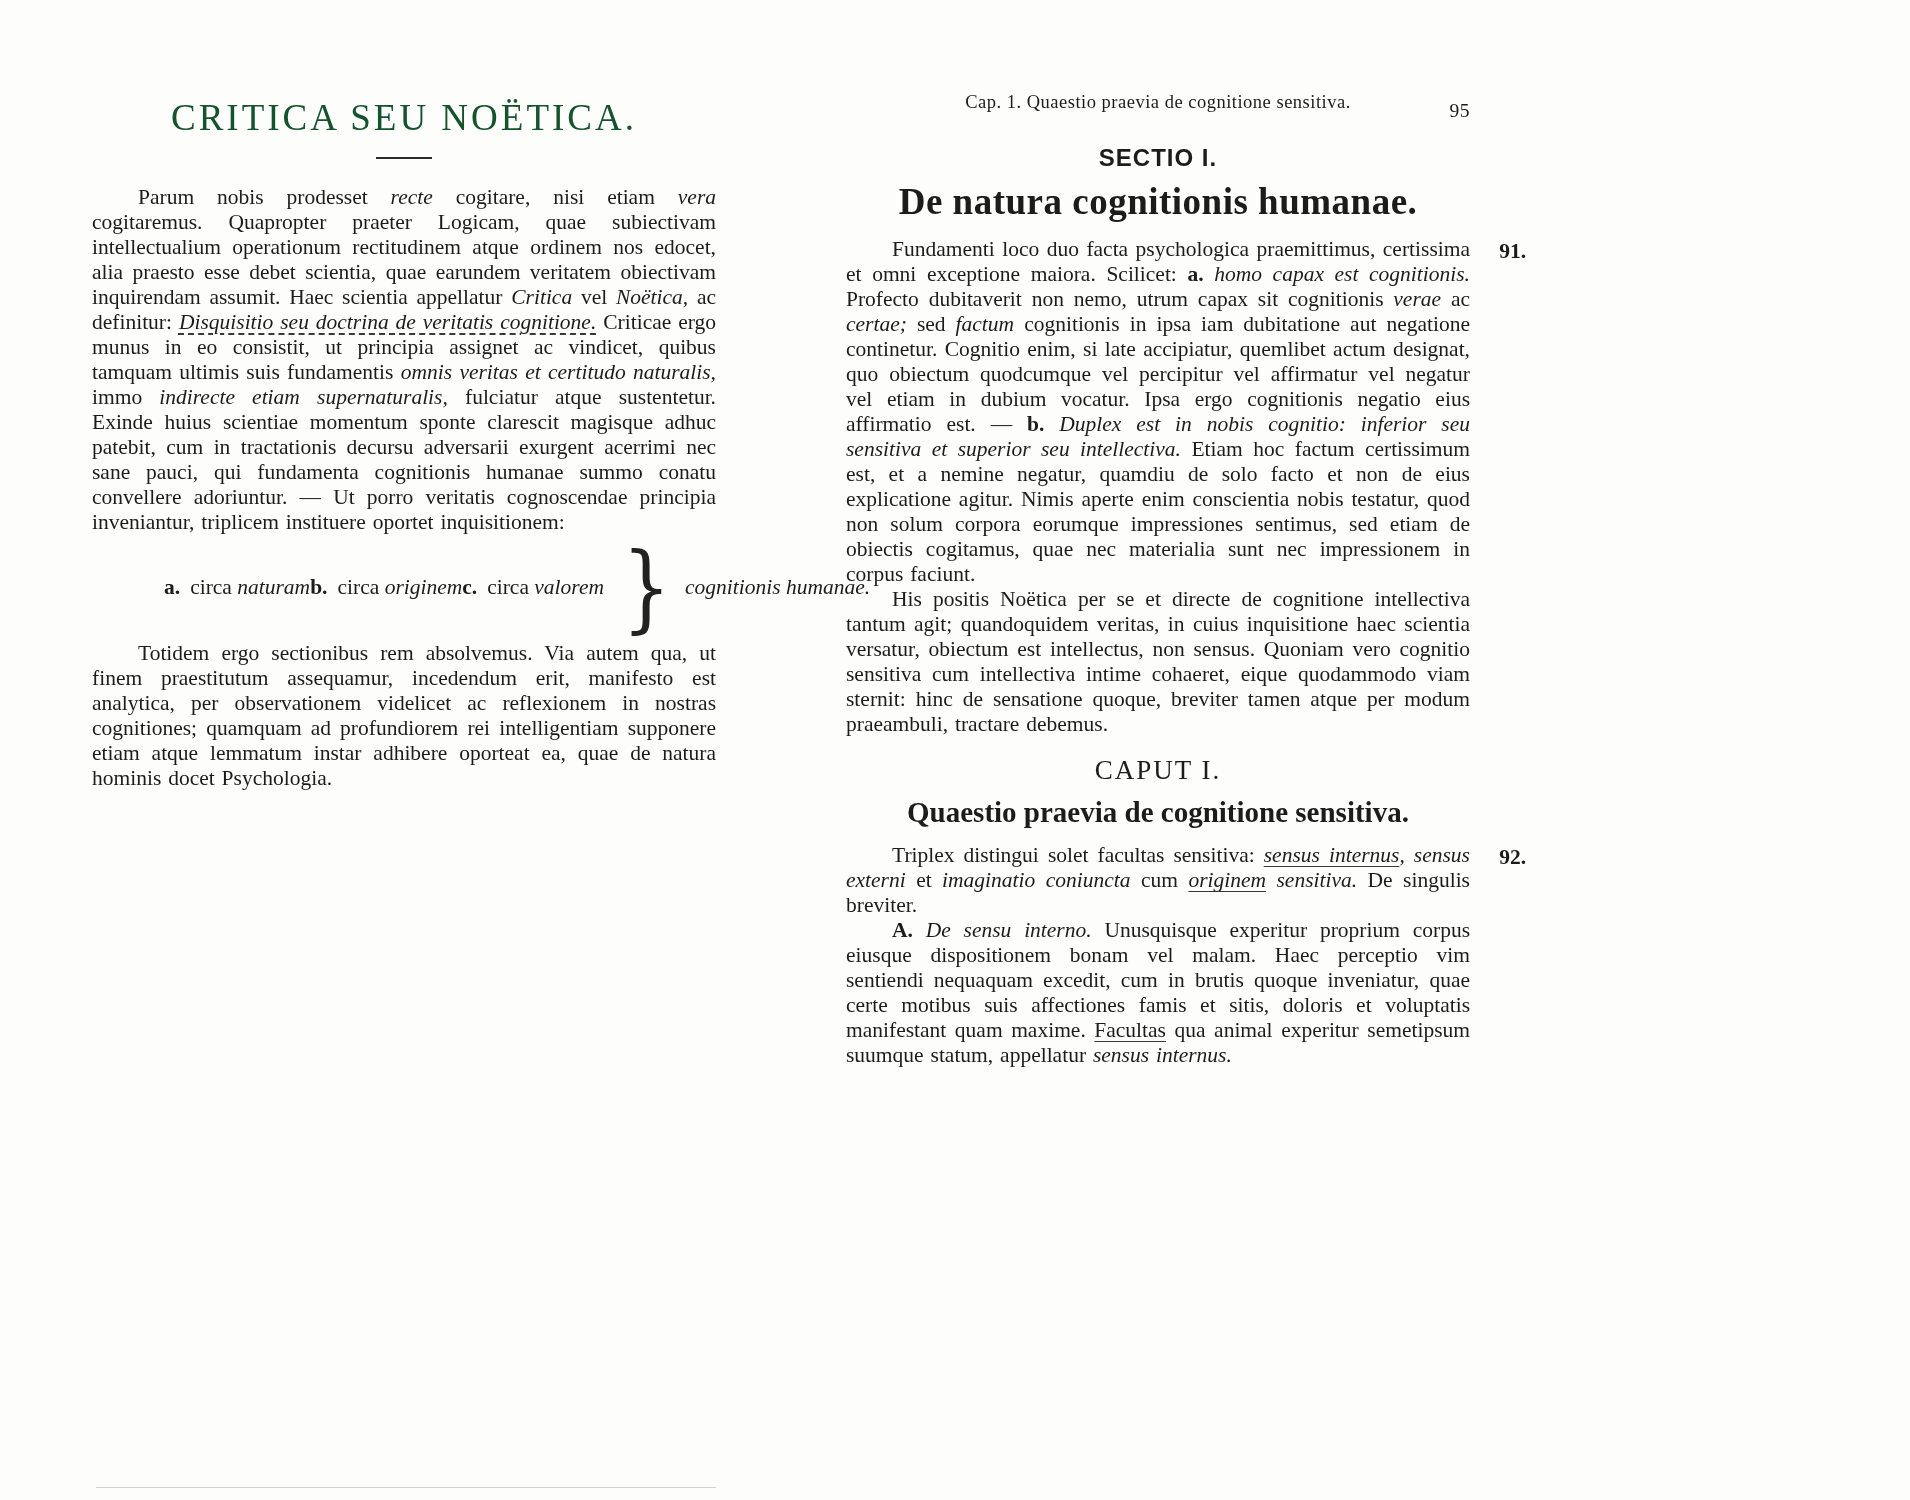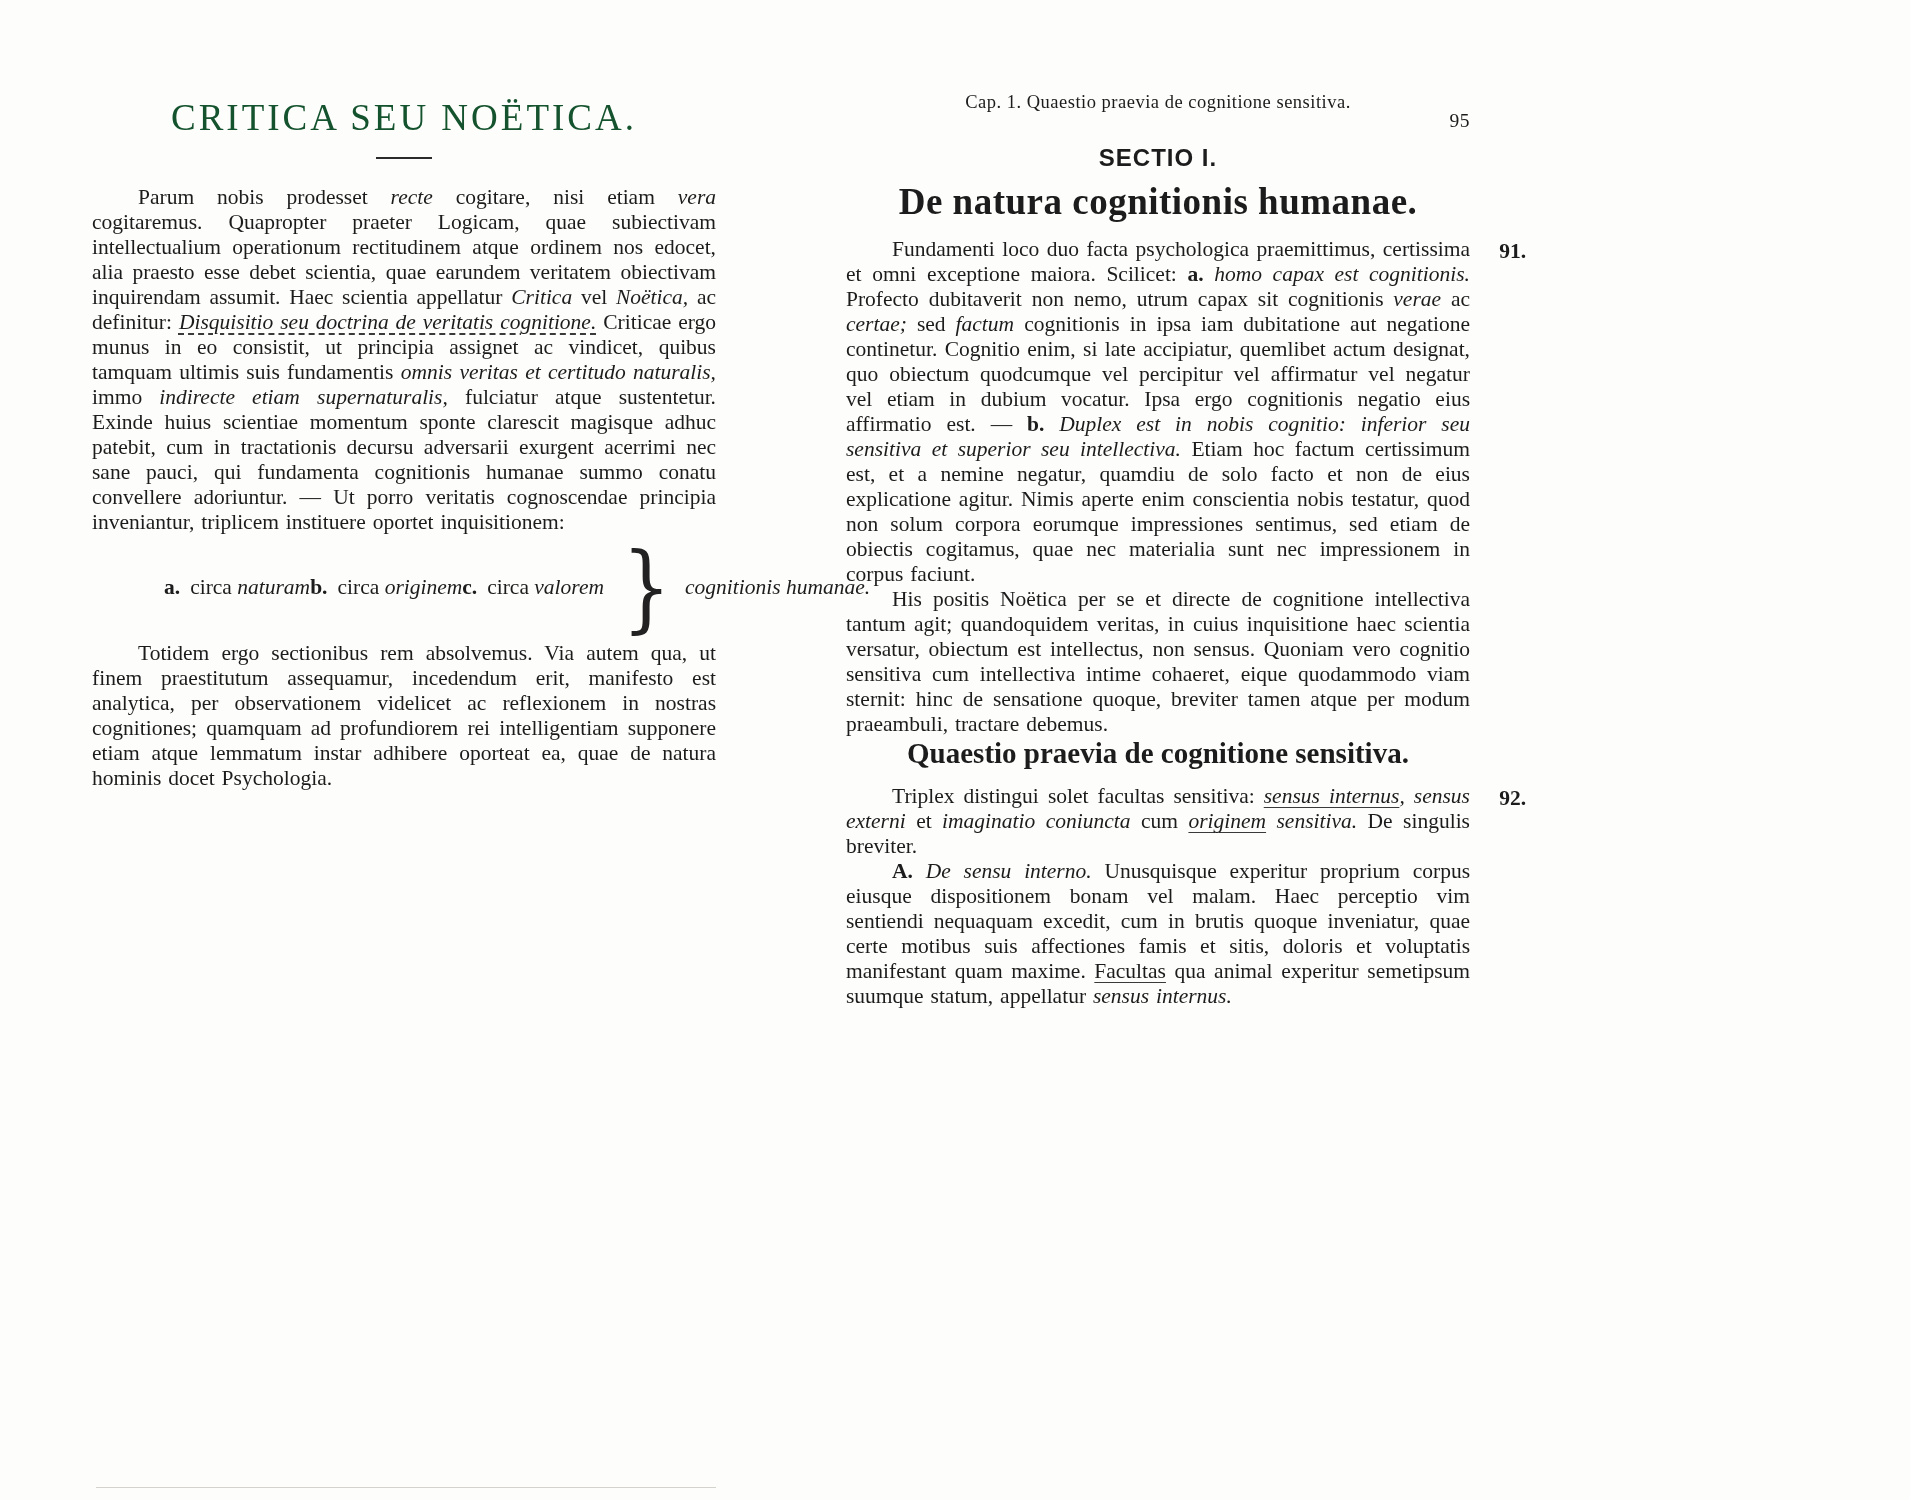--- a/index.html
+++ b/index.html
@@ -37,21 +37,21 @@
   .list-brace {
     font-family:"DejaVu Serif",serif;
     font-size:96px; line-height:92px; font-weight:normal;
     transform:scaleX(.8); margin:0 8px 0 12px; color:#222;
   }
   .list-caption { font-size:21.5px; white-space:nowrap; }
 
   
   .page-right { position:absolute; left:846px; top:92px; width:624px; }
   .running-header { position:relative; height:28px; text-align:center; font-size:18.5px; letter-spacing:.5px; }
-  .rh-page { position:absolute; right:0; top:18px; font-size:19.5px; }
+  .rh-page { position:absolute; right:0; top:8px; font-size:19.5px; }
   .sectio-kicker {
     text-align:center; font-family:"Liberation Sans","DejaVu Sans",sans-serif;
     font-weight:bold; font-size:24px; letter-spacing:1px; margin-top:24px;
   }
   .sectio-title {
     text-align:center; font-size:37px; font-weight:bold;
     letter-spacing:.5px; margin:8px 0 14px 0;
   }
   .par-wrap { position:relative; }
   .margin-num {
@@ -110,20 +110,21 @@
     <div class="sectio-kicker">SECTIO I.</div>
     <h2 class="sectio-title">De natura cognitionis humanae.</h2>
 
     <div class="par-wrap">
       <p class="body-par indent">Fundamenti loco duo facta psychologica praemittimus, certissima et omni exceptione maiora. Scilicet: <b>a.</b> <i>homo capax est cognitionis.</i> Profecto dubitaverit non nemo, utrum capax sit cognitionis <i>verae</i> ac <i>certae;</i> sed <i>factum</i> cognitionis in ipsa iam dubitatione aut negatione continetur. Cognitio enim, si late accipiatur, quemlibet actum designat, quo obiectum quodcumque vel percipitur vel affirmatur vel negatur vel etiam in dubium vocatur. Ipsa ergo cognitionis negatio eius affirmatio est. — <b>b.</b> <i>Duplex est in nobis cognitio: inferior seu sensitiva et superior seu intellectiva.</i> Etiam hoc factum certissimum est, et a nemine negatur, quamdiu de solo facto et non de eius explicatione agitur. Nimis aperte enim conscientia nobis testatur, quod non solum corpora eorumque impressiones sentimus, sed etiam de obiectis cogitamus, quae nec materialia sunt nec impressionem in corpus faciunt.</p>
       <span class="margin-num">91.</span>
     </div>
 
     <p class="body-par indent">His positis Noëtica per se et directe de cognitione intellectiva tantum agit; quandoquidem veritas, in cuius inquisitione haec scientia versatur, obiectum est intellectus, non sensus. Quoniam vero cognitio sensitiva cum intellectiva intime cohaeret, eique quodammodo viam sternit: hinc de sensatione quoque, breviter tamen atque per modum praeambuli, tractare debemus.</p>
 
+    <div class="caput-kicker">CAPUT I.</div>
     <h3 class="caput-title">Quaestio praevia de cognitione sensitiva.</h3>
 
     <div class="par-wrap">
       <p class="body-par indent">Triplex distingui solet facultas sensitiva: <i><span class="u-pencil">sensus internus</span>, sensus externi</i> et <i>imaginatio coniuncta</i> cum <i><span class="u-pencil">originem</span> sensitiva.</i> De singulis breviter.</p>
       <span class="margin-num">92.</span>
     </div>
 
     <p class="body-par indent"><b>A.</b> <i>De sensu interno.</i> Unusquisque experitur proprium corpus eiusque dispositionem bonam vel malam. Haec perceptio vim sentiendi nequaquam excedit, cum in brutis quoque inveniatur, quae certe motibus suis affectiones famis et sitis, doloris et voluptatis manifestant quam maxime. <span class="u-pencil">Facultas</span> qua animal experitur semetipsum suumque statum, appellatur <i>sensus internus.</i></p>
   </section>
 

